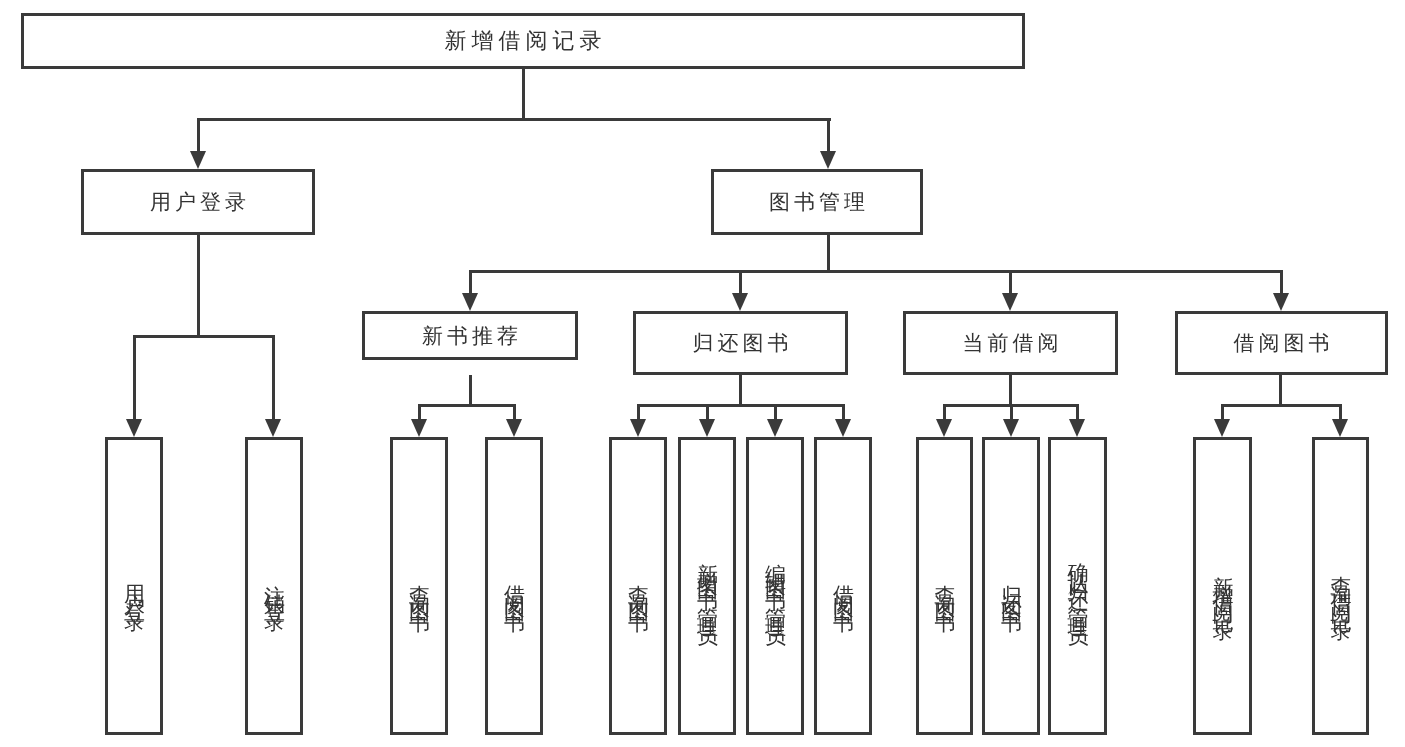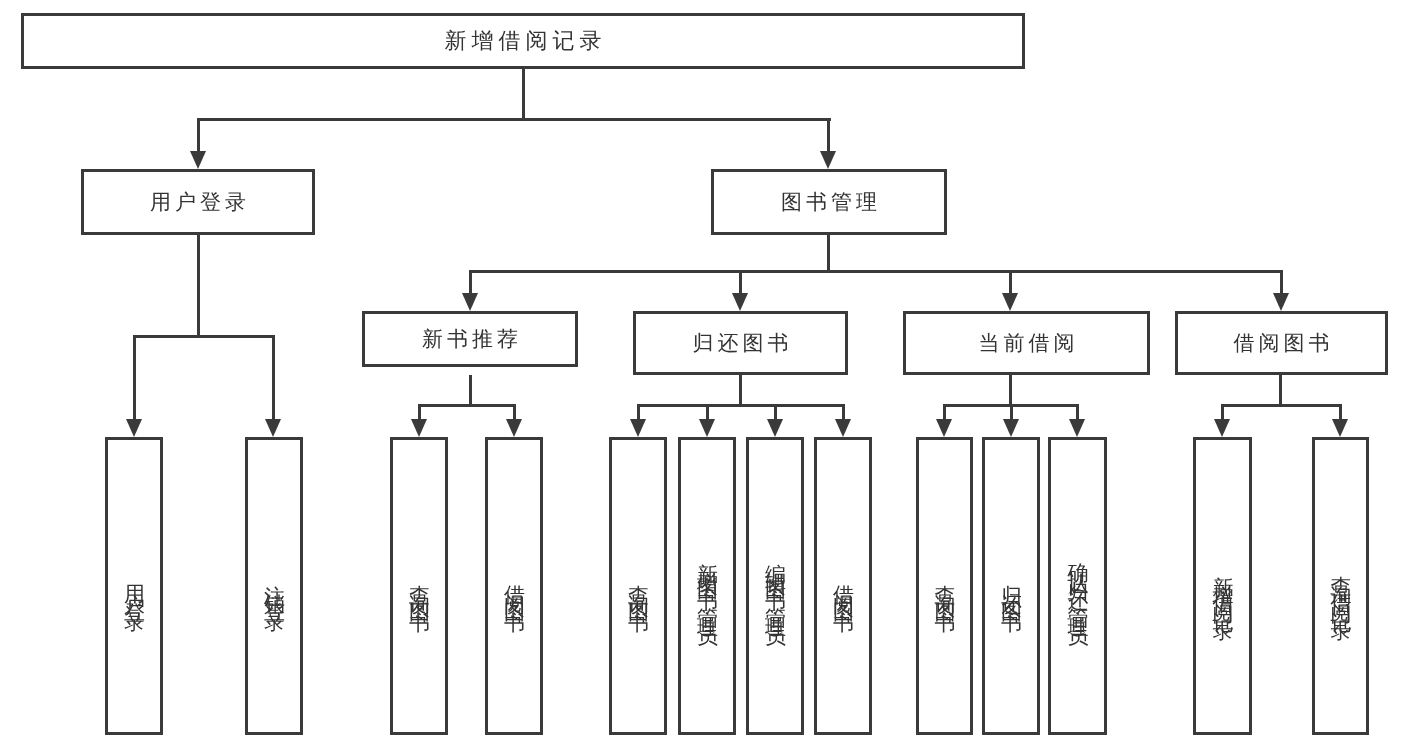--- a/index.html
+++ b/index.html
@@ -71,43 +71,43 @@
   <div class="box hbox rootbox" style="left:21px; top:13px; width:1004px; height:56px;">新增借阅记录</div>
 
   <div class="vline" style="left:522px; top:69px; height:50px;"></div>
   <div class="hline" style="left:198px; top:118px; width:633px;"></div>
   <div class="vline" style="left:197px; top:118px; height:36px;"></div>
   <div class="arrow" style="left:190px; top:151px;"></div>
   <div class="vline" style="left:827px; top:118px; height:36px;"></div>
   <div class="arrow" style="left:820px; top:151px;"></div>
 
   <div class="box hbox" style="left:81px; top:169px; width:234px; height:66px;">用户登录</div>
-  <div class="box hbox" style="left:711px; top:169px; width:236px; height:66px;">图书管理</div>
+  <div class="box hbox" style="left:711px; top:169px; width:212px; height:66px;">图书管理</div>
 
   <div class="vline" style="left:197px; top:235px; height:103px;"></div>
   <div class="hline" style="left:133px; top:335px; width:142px;"></div>
   <div class="vline" style="left:133px; top:335px; height:86px;"></div>
   <div class="arrow" style="left:126px; top:419px;"></div>
   <div class="vline" style="left:272px; top:335px; height:86px;"></div>
   <div class="arrow" style="left:265px; top:419px;"></div>
 
   <div class="vline" style="left:827px; top:235px; height:38px;"></div>
   <div class="hline" style="left:469px; top:270px; width:814px;"></div>
   <div class="vline" style="left:469px; top:270px; height:26px;"></div>
   <div class="arrow" style="left:462px; top:293px;"></div>
   <div class="vline" style="left:739px; top:270px; height:26px;"></div>
   <div class="arrow" style="left:732px; top:293px;"></div>
   <div class="vline" style="left:1009px; top:270px; height:26px;"></div>
   <div class="arrow" style="left:1002px; top:293px;"></div>
   <div class="vline" style="left:1280px; top:270px; height:26px;"></div>
   <div class="arrow" style="left:1273px; top:293px;"></div>
 
-  <div class="box hbox" style="left:362px; top:311px; width:216px; height:56px;">新书推荐</div>
+  <div class="box hbox" style="left:362px; top:311px; width:216px; height:49px;">新书推荐</div>
   <div class="box hbox" style="left:633px; top:311px; width:215px; height:64px;">归还图书</div>
-  <div class="box hbox" style="left:903px; top:311px; width:247px; height:64px;">当前借阅</div>
+  <div class="box hbox" style="left:903px; top:311px; width:215px; height:64px;">当前借阅</div>
   <div class="box hbox" style="left:1175px; top:311px; width:213px; height:64px;">借阅图书</div>
 
   <div class="vline" style="left:469px; top:375px; height:32px;"></div>
   <div class="hline" style="left:418px; top:404px; width:97px;"></div>
   <div class="vline" style="left:418px; top:404px; height:17px;"></div>
   <div class="arrow" style="left:411px; top:419px;"></div>
   <div class="vline" style="left:513px; top:404px; height:17px;"></div>
   <div class="arrow" style="left:506px; top:419px;"></div>
 
   <div class="vline" style="left:739px; top:375px; height:32px;"></div>

